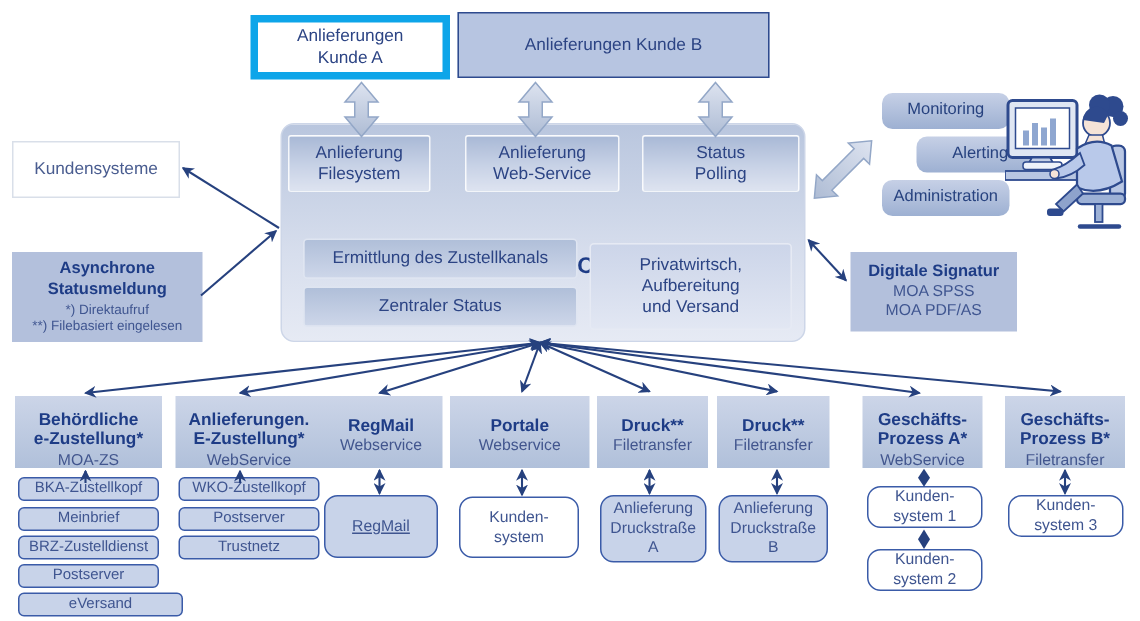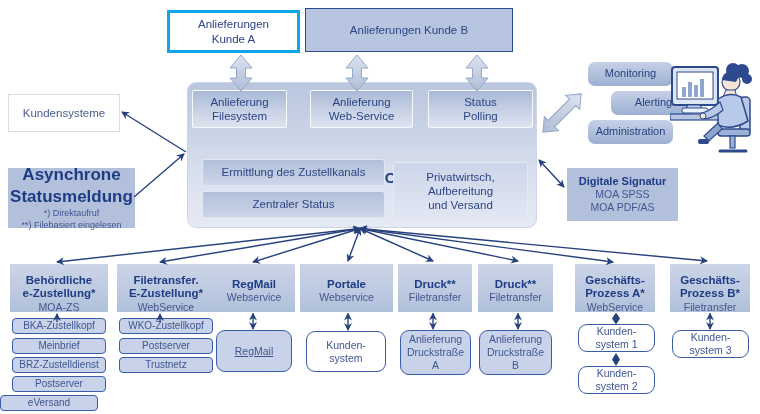--- a/index.html
+++ b/index.html
@@ -1,37 +1,37 @@
 <!DOCTYPE html>
 <html><head>
 <meta charset="utf-8">
 <style>
   html,body{margin:0;padding:0;background:#fff;}
   #stage{position:relative;width:760px;height:414px;background:#fff;overflow:hidden;
          font-family:"Liberation Sans",sans-serif;}
   .box{position:absolute;box-sizing:border-box;display:flex;align-items:center;justify-content:center;
        text-align:center;white-space:pre-line;line-height:1.22;}
-  .white-box{background:#fff;border:3px solid #0ea5e9;color:#2c4484;font-size:11.5px;}
+  .white-box{background:#fff;border:5px solid #0ea5e9;color:#2c4484;font-size:11.5px;}
   .kundeb{background:#b7c5e1;border:1.3px solid #2e4a8e;color:#2c4484;font-size:11.5px;}
   .kundensys{background:#fff;border:1px solid #d9dfe9;color:#4a5d90;font-size:11.5px;text-align:center;}
   .flat-blue{background:#b3c0dc;flex-direction:column;}
   .big-box{background:linear-gradient(180deg,#b9c6de 0%,#d7deed 60%,#e6eaf4 100%);
            border:1px solid #cdd6e8;border-radius:9px;}
   .grad-sub{background:linear-gradient(180deg,#a9b9d6 0%,#c8d2e6 55%,#dde3f0 100%);
             border:1px solid rgba(255,255,255,.85);color:#2c4484;font-size:11.5px;border-radius:2px;}
   .grad-row{background:linear-gradient(180deg,#b0bfd9,#cdd6e9);border:1px solid #dfe5f1;
             color:#2c4484;font-size:11.5px;border-radius:3px;}
   .grad-light{background:linear-gradient(180deg,#ccd5e9,#e2e7f3);border:1px solid #e6eaf4;
             color:#2c4484;font-size:11.5px;border-radius:3px;}
   .vm-title{color:#1e3c86;font-size:15px;font-weight:bold;letter-spacing:.6px;}
   .admin-btn{background:linear-gradient(180deg,#c6d0e6 0%,#9db0d2 100%);border-radius:7px;
              color:#27427f;font-size:11px;}
   .sig-title{color:#1e3c86;font-size:11px;font-weight:bold;}
   .sig-line{color:#3f5590;font-size:10.5px;}
-  .async-title{color:#1e3c86;font-size:17px;font-weight:bold;line-height:1.3;}
+  .async-title{color:#1e3c86;font-size:11px;font-weight:bold;line-height:1.3;}
   .async-note{color:#3f5590;font-size:9px;line-height:1.3;}
   .col-hdr{background:linear-gradient(180deg,#ccd5e8 0%,#b0c0da 100%);flex-direction:column;
            padding-top:12px;}
   .col-title{color:#1e3c86;font-size:11.5px;font-weight:bold;white-space:pre-line;line-height:1.18;}
   .col-sub{color:#42568e;font-size:10.5px;line-height:1.25;}
   .pill{background:#c8d3e9;border:1px solid #3a5ba8;border-radius:4px;color:#3f5590;font-size:10px;}
   .round-blue{background:#c8d3e9;border:1px solid #3a5ba8;border-radius:9px;color:#3f5590;font-size:10.5px;}
   .round-white{background:#fff;border:1px solid #3a5ba8;border-radius:9px;color:#3f5590;font-size:10.5px;}
   .link-ul{text-decoration:underline;}
   #arrows{position:absolute;left:0;top:0;z-index:5;pointer-events:none;}
@@ -78,21 +78,21 @@
     <div class="sig-line">MOA SPSS</div>
     <div class="sig-line">MOA PDF/AS</div>
   </div>
 
   <div class="box col-hdr z2" style="left:10px;top:264px;width:98px;height:48px;">
     <div class="col-title">Behördliche
 e-Zustellung*</div>
     <div class="col-sub">MOA-ZS</div>
   </div>
   <div class="box col-hdr z2" style="left:117px;top:264px;width:98px;height:48px;">
-    <div class="col-title">Filetransfer.
+    <div class="col-title">Anlieferungen.
 E-Zustellung*</div>
     <div class="col-sub">WebService</div>
   </div>
   <div class="box col-hdr z2" style="left:213px;top:264px;width:82px;height:48px;padding-top:6px;">
     <div class="col-title">RegMail</div>
     <div class="col-sub">Webservice</div>
   </div>
   <div class="box col-hdr z2" style="left:300px;top:264px;width:93px;height:48px;padding-top:6px;text-align:center;">
     <div class="col-title">Portale</div>
     <div class="col-sub">Webservice</div>
@@ -113,21 +113,21 @@
   <div class="box col-hdr z2" style="left:670px;top:264px;width:80px;height:48px;">
     <div class="col-title">Geschäfts-
 Prozess B*</div>
     <div class="col-sub">Filetransfer</div>
   </div>
 
   <div class="box pill z2" style="left:12px;top:318px;width:94px;height:16px;">BKA-Zustellkopf</div>
   <div class="box pill z2" style="left:12px;top:338px;width:94px;height:16px;">Meinbrief</div>
   <div class="box pill z2" style="left:12px;top:357px;width:94px;height:16px;">BRZ-Zustelldienst</div>
   <div class="box pill z2" style="left:12px;top:376px;width:94px;height:16px;">Postserver</div>
-  <div class="box pill z2" style="left:0;top:395px;width:98px;height:16px;">eVersand</div>
+  <div class="box pill z2" style="left:12px;top:395px;width:110px;height:16px;">eVersand</div>
 
   <div class="box pill z2" style="left:119px;top:318px;width:94px;height:16px;">WKO-Zustellkopf</div>
   <div class="box pill z2" style="left:119px;top:338px;width:94px;height:16px;">Postserver</div>
   <div class="box pill z2" style="left:119px;top:357px;width:94px;height:16px;">Trustnetz</div>
 
   <div class="box round-blue link-ul z2" style="left:216px;top:330px;width:76px;height:42px;">RegMail</div>
   <div class="box round-white z2" style="left:306px;top:331px;width:80px;height:41px;">Kunden-
 system</div>
   <div class="box round-blue z2" style="left:400px;top:330px;width:71px;height:45px;">Anlieferung
 Druckstraße

